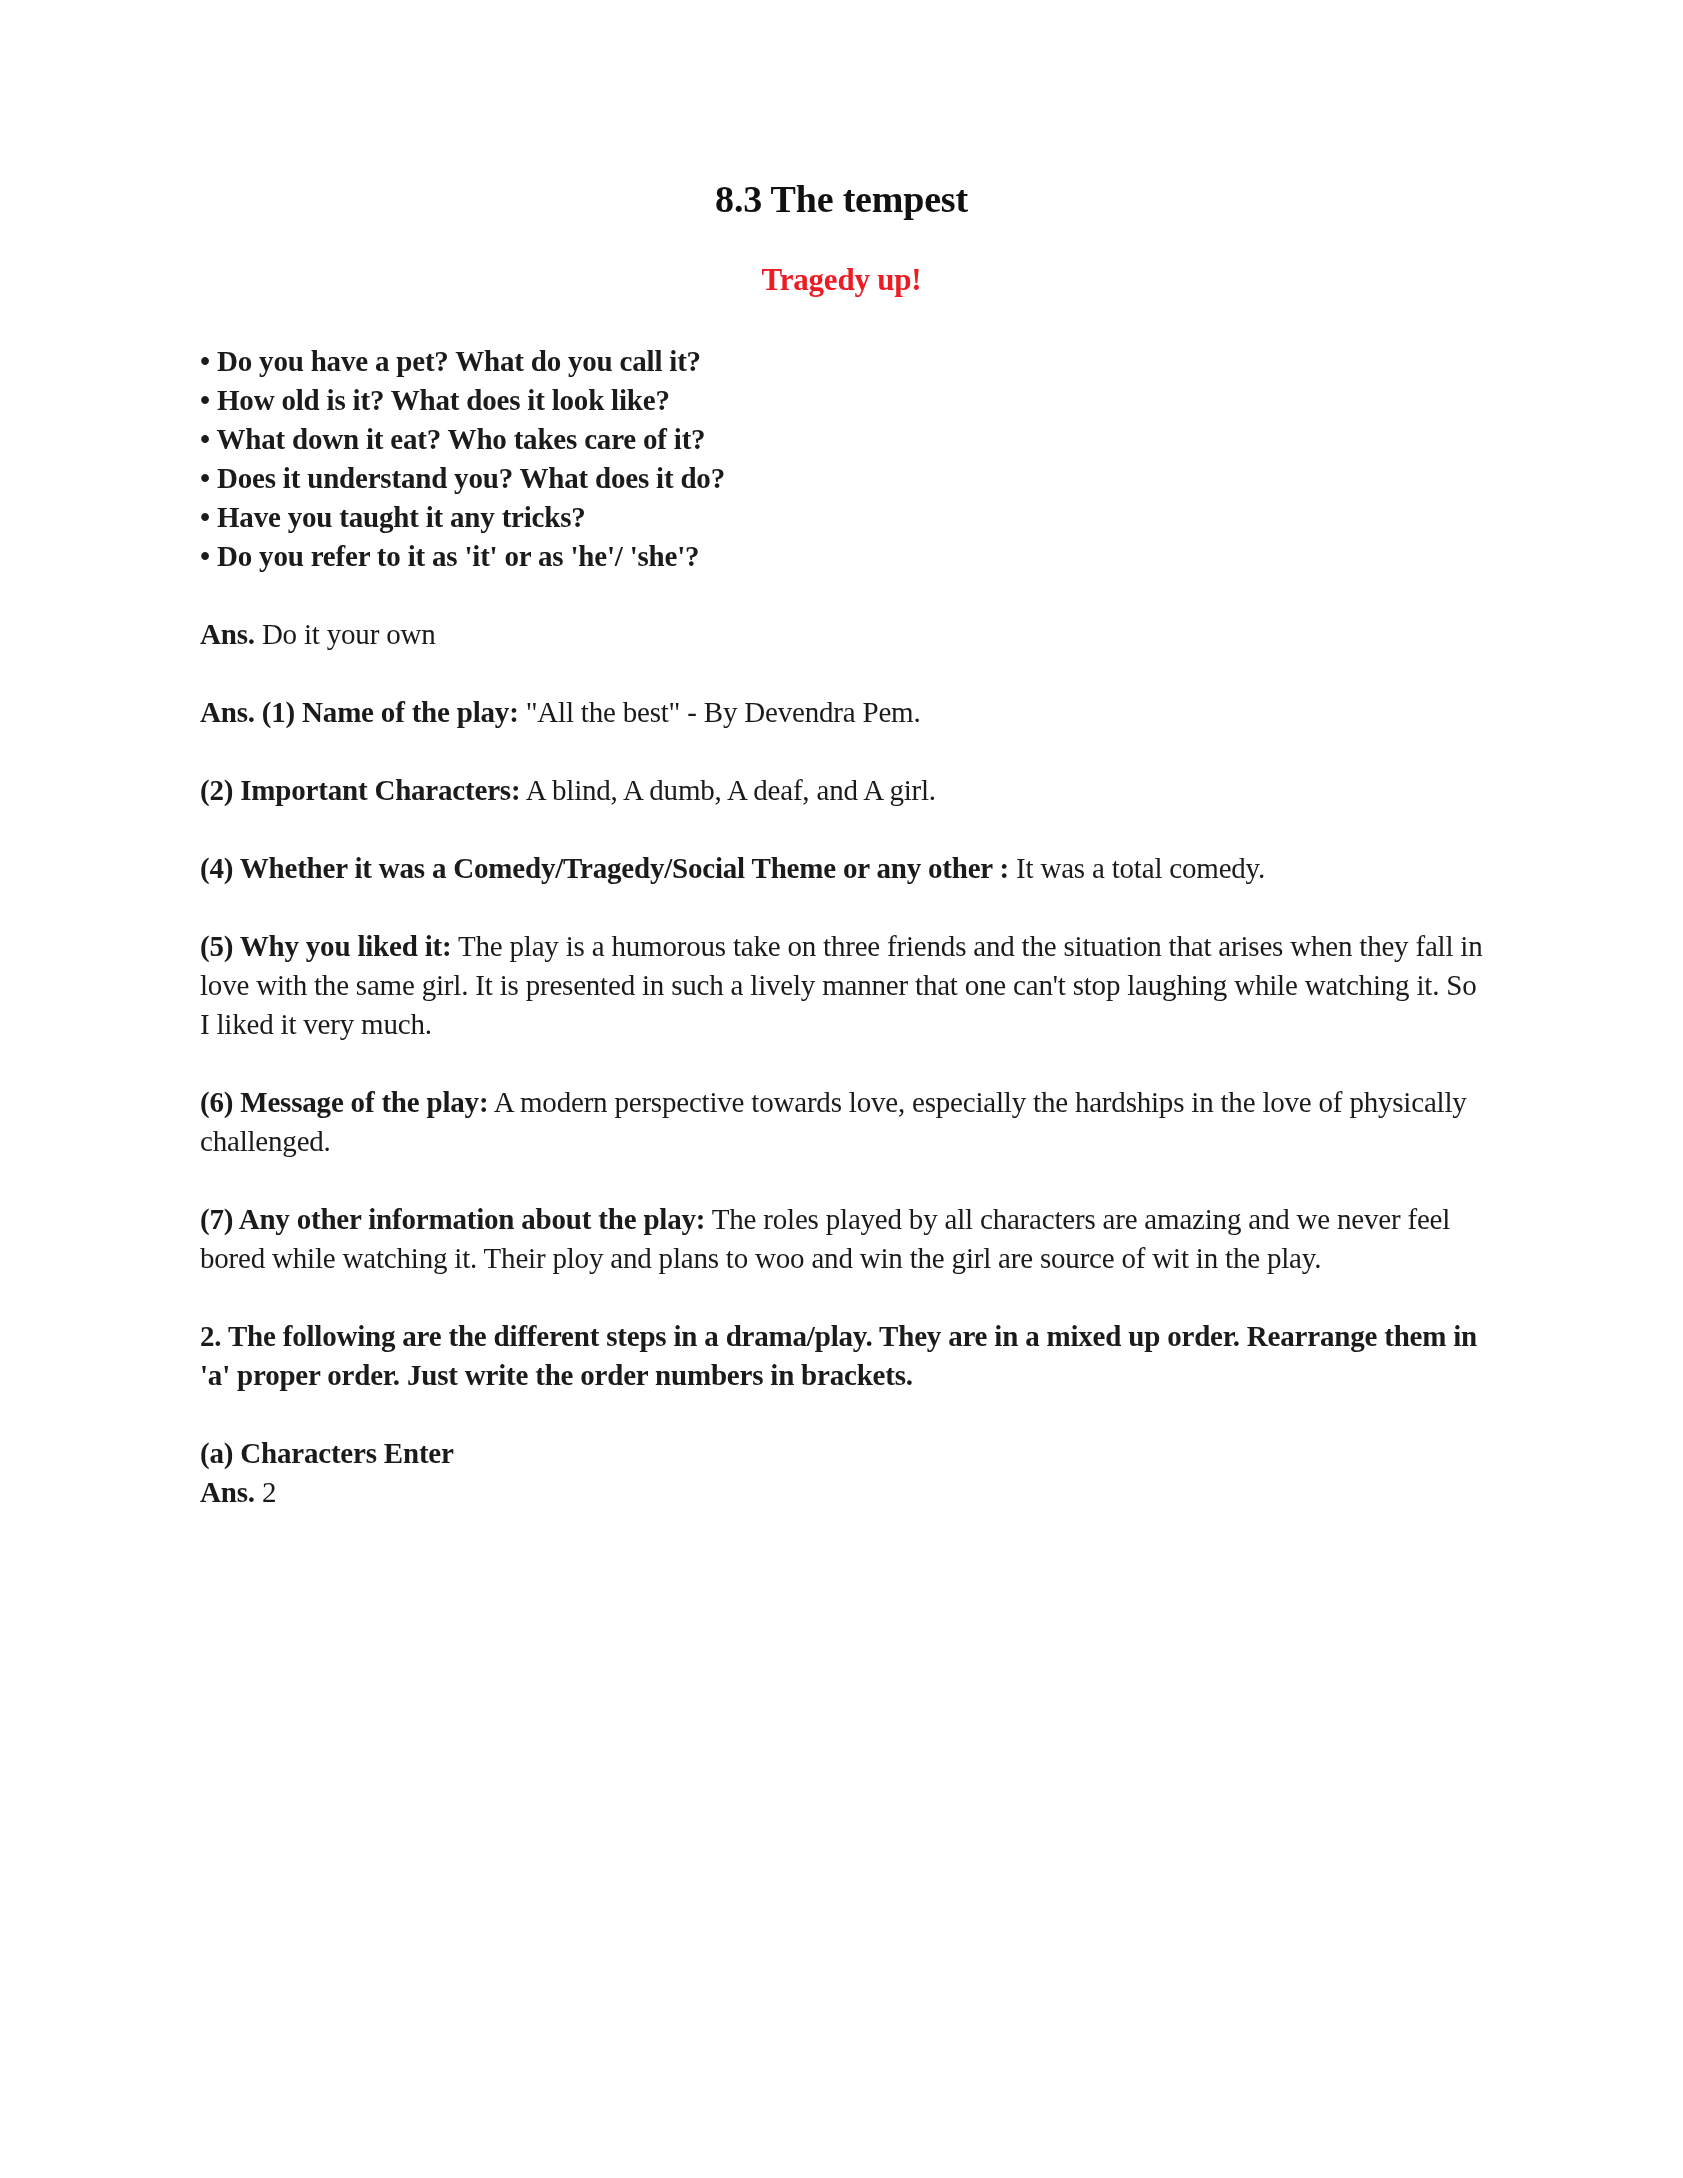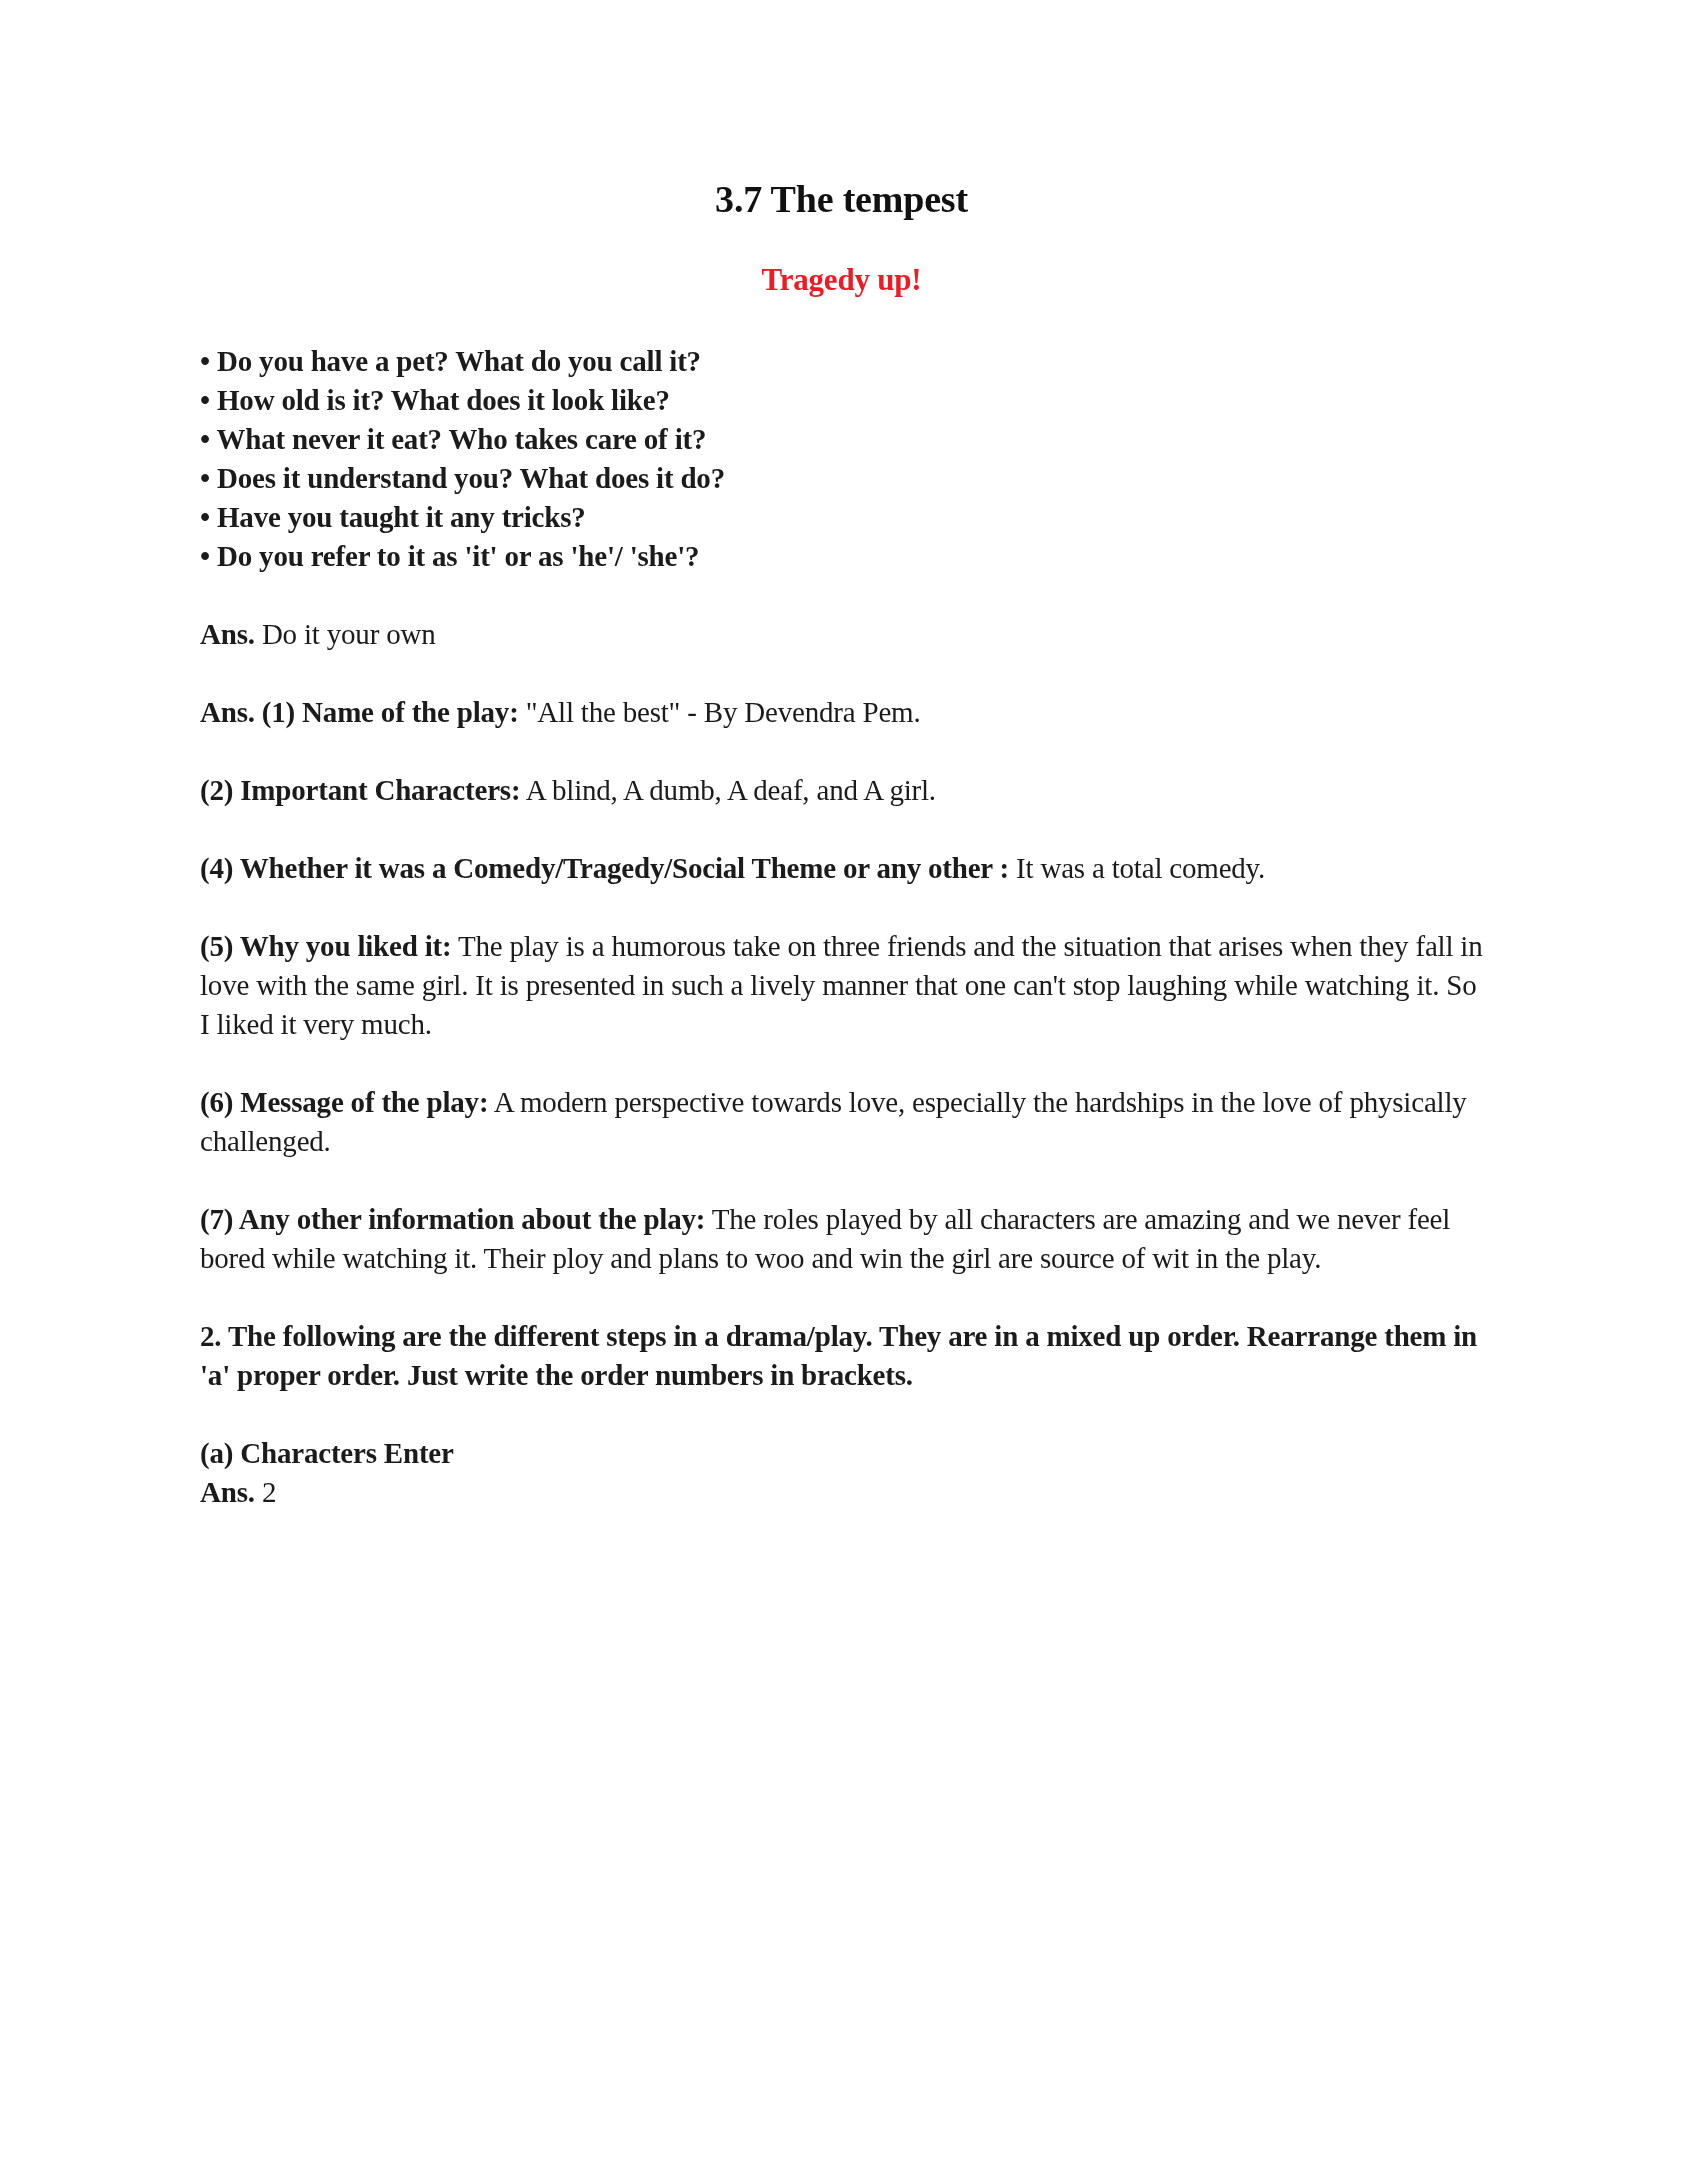--- a/index.html
+++ b/index.html
@@ -41,28 +41,28 @@
   .block p { margin: 0; }
   .bold { font-weight: bold; }
   .line { margin: 0; }
   .bullet { font-weight: bold; }
 </style>
 </head>
 <body>
 
 <div class="page">
 
-  <h1 class="title">3.7 The tempest</h1>
+  <h1 class="title">8.3 The tempest</h1>
 
   <h2 class="subtitle">Tragedy up!</h2>
 
   <div class="block">
     <p class="line bold"><span class="bullet">•</span> <span>Do you have a pet? What do you call it?</span></p>
     <p class="line bold"><span class="bullet">•</span> <span>How old is it? What does it look like?</span></p>
-    <p class="line bold"><span class="bullet">•</span> <span>What never it eat? Who takes care of it?</span></p>
+    <p class="line bold"><span class="bullet">•</span> <span>What down it eat? Who takes care of it?</span></p>
     <p class="line bold"><span class="bullet">•</span> <span>Does it understand you? What does it do?</span></p>
     <p class="line bold"><span class="bullet">•</span> <span>Have you taught it any tricks?</span></p>
     <p class="line bold"><span class="bullet">•</span> <span>Do you refer to it as 'it' or as 'he'/ 'she'?</span></p>
   </div>
 
   <p><strong>Ans.</strong> <span>Do it your own</span></p>
 
 
   <p><strong>Ans. (1) Name of the play:</strong> <span>"All the best" - By Devendra Pem.</span></p>
 

